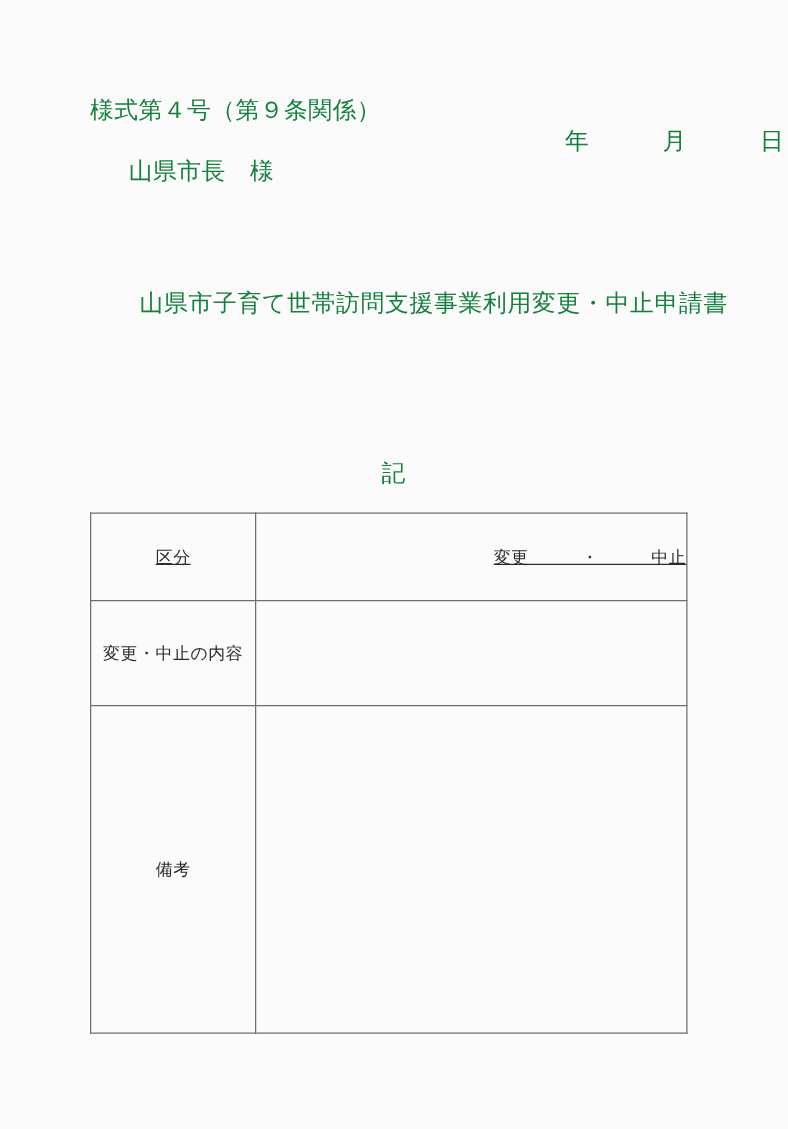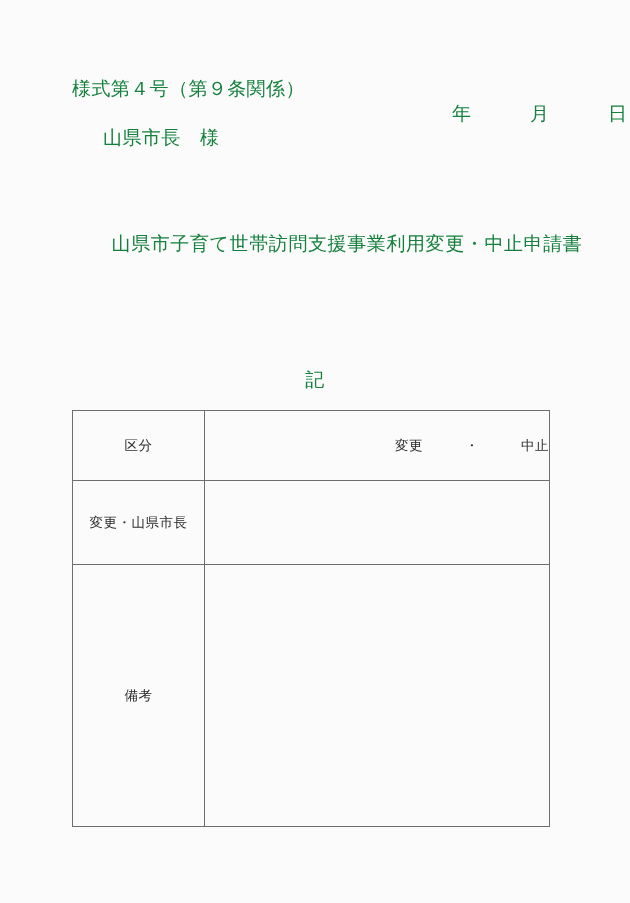--- a/index.html
+++ b/index.html
@@ -122,21 +122,21 @@
   }
   #form-table .label-cell {
     width: 131px;
     text-align: center;
     white-space: pre;
   }
   #form-table .value-cell {
     text-align: right;
     white-space: pre;
   }
-  .row-kubun   { height: 70px; }
+  .row-kubun   { height: 70px; text-decoration: underline; }
   .row-naiyou  { height: 84px; }
   .row-bikou   { height: 262px; }
 </style>
 </head>
 <body>
 
 <div class="page">
 
   <div class="tx" id="form-code">様式第４号（第９条関係）</div>
 
@@ -150,21 +150,21 @@
 
   <div class="tx" id="ki-marker">記</div>
 
   <table id="form-table">
     <tbody>
       <tr class="row-kubun">
         <td class="label-cell">区分</td>
         <td class="value-cell">変更　　　・　　　中止</td>
       </tr>
       <tr class="row-naiyou">
-        <td class="label-cell">変更・山県市長</td>
+        <td class="label-cell">変更・中止の内容</td>
         <td class="value-cell"></td>
       </tr>
       <tr class="row-bikou">
         <td class="label-cell">備考</td>
         <td class="value-cell"></td>
       </tr>
     </tbody>
   </table>
 
 </div>

